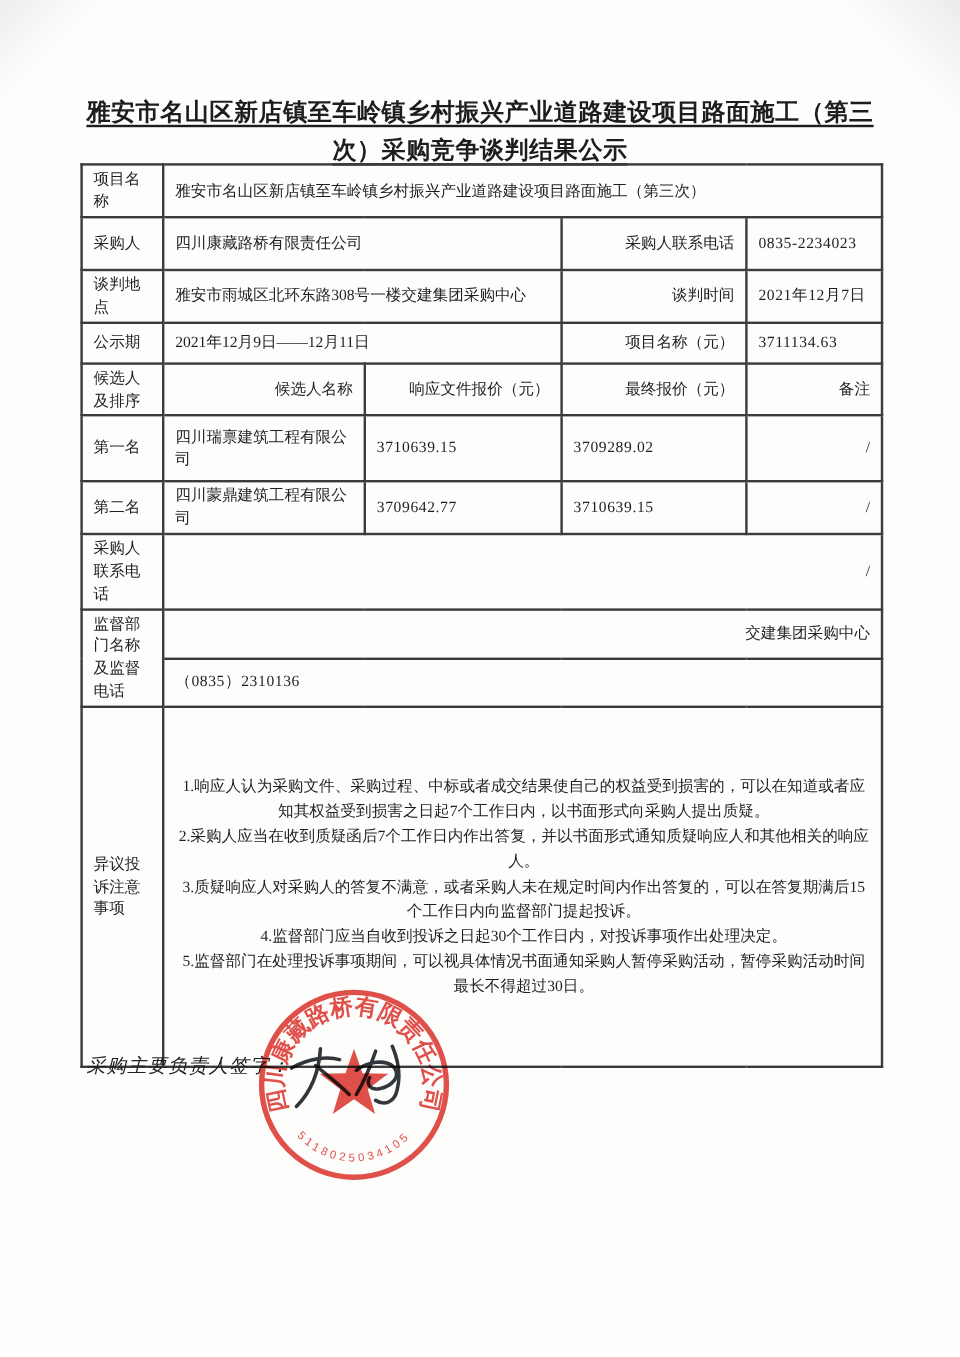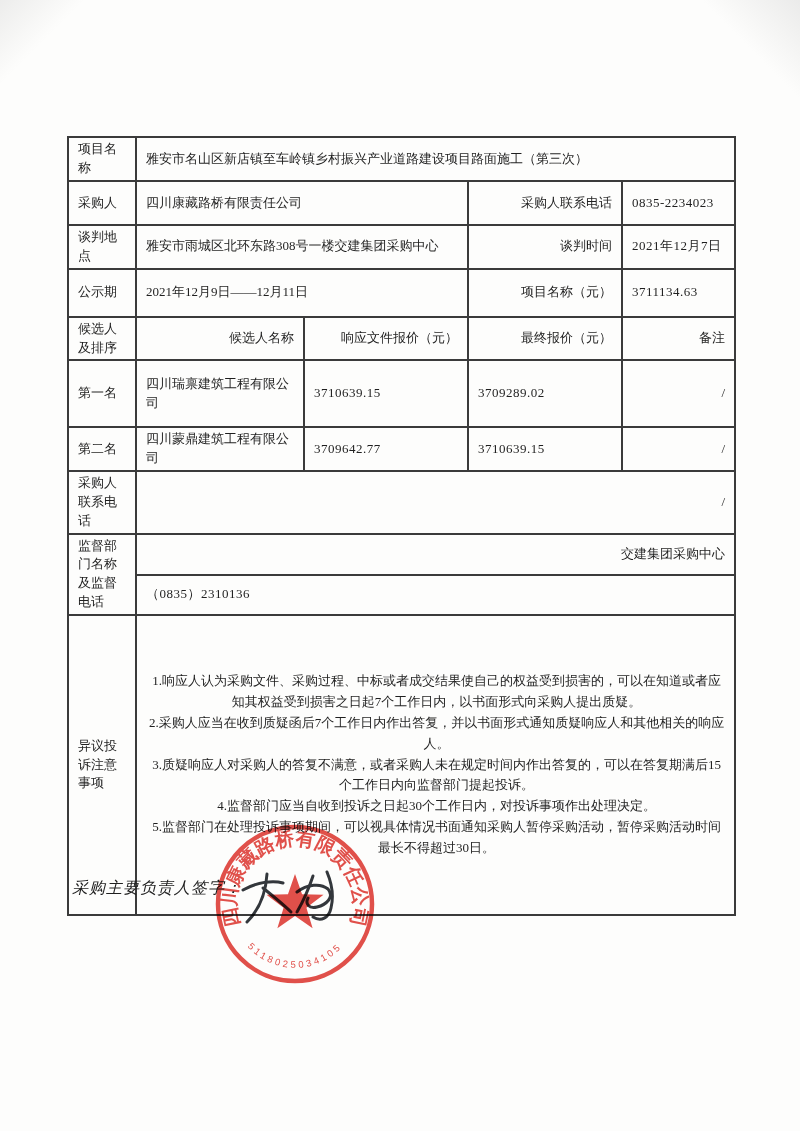--- a/index.html
+++ b/index.html
@@ -60,20 +60,21 @@
   .signature{
     position:absolute;left:233px;top:860px;width:126px;height:80px;
     mix-blend-mode:multiply;
   }
 </style>
 </head>
 <body>
 
 <div class="page">
 
+  <div class="doc-title">雅安市名山区新店镇至车岭镇乡村振兴产业道路建设项目路面施工（第三次）采购竞争谈判结果公示</div>
 
   <table class="main">
     <colgroup>
       <col style="width:68px">
         <col style="width:168px">
         <col style="width:164px">
       <col style="width:154px">
         <col style="width:113px">
     </colgroup>
     <tbody>
@@ -86,34 +87,34 @@
         <td colspan="2">四川康藏路桥有限责任公司</td>
         <td class="ctr">采购人联系电话</td>
         <td class="num">0835-2234023</td>
       </tr>
       <tr style="height:40px">
         <td class="lab">谈判地点</td>
         <td colspan="2">雅安市雨城区北环东路308号一楼交建集团采购中心</td>
         <td class="ctr">谈判时间</td>
         <td class="num">2021年12月7日</td>
       </tr>
-      <tr style="height:48px">
+      <tr style="height:34px">
         <td class="lab">公示期</td>
         <td colspan="2">2021年12月9日——12月11日</td>
         <td class="ctr">项目名称（元）</td>
         <td class="num">3711134.63</td>
       </tr>
       <tr style="height:35px">
         <td class="lab">候选人及排序</td>
         <td class="ctr">候选人名称</td>
         <td class="ctr">响应文件报价（元）</td>
         <td class="ctr">最终报价（元）</td>
         <td class="ctr">备注</td>
       </tr>
-      <tr style="height:67px">
+      <tr style="height:55px">
         <td class="lab">第一名</td>
         <td>四川瑞禀建筑工程有限公司</td>
         <td class="num">3710639.15</td>
         <td class="num">3709289.02</td>
         <td class="ctr">/</td>
       </tr>
       <tr style="height:43px">
         <td class="lab">第二名</td>
         <td>四川蒙鼎建筑工程有限公司</td>
         <td class="num">3709642.77</td>

